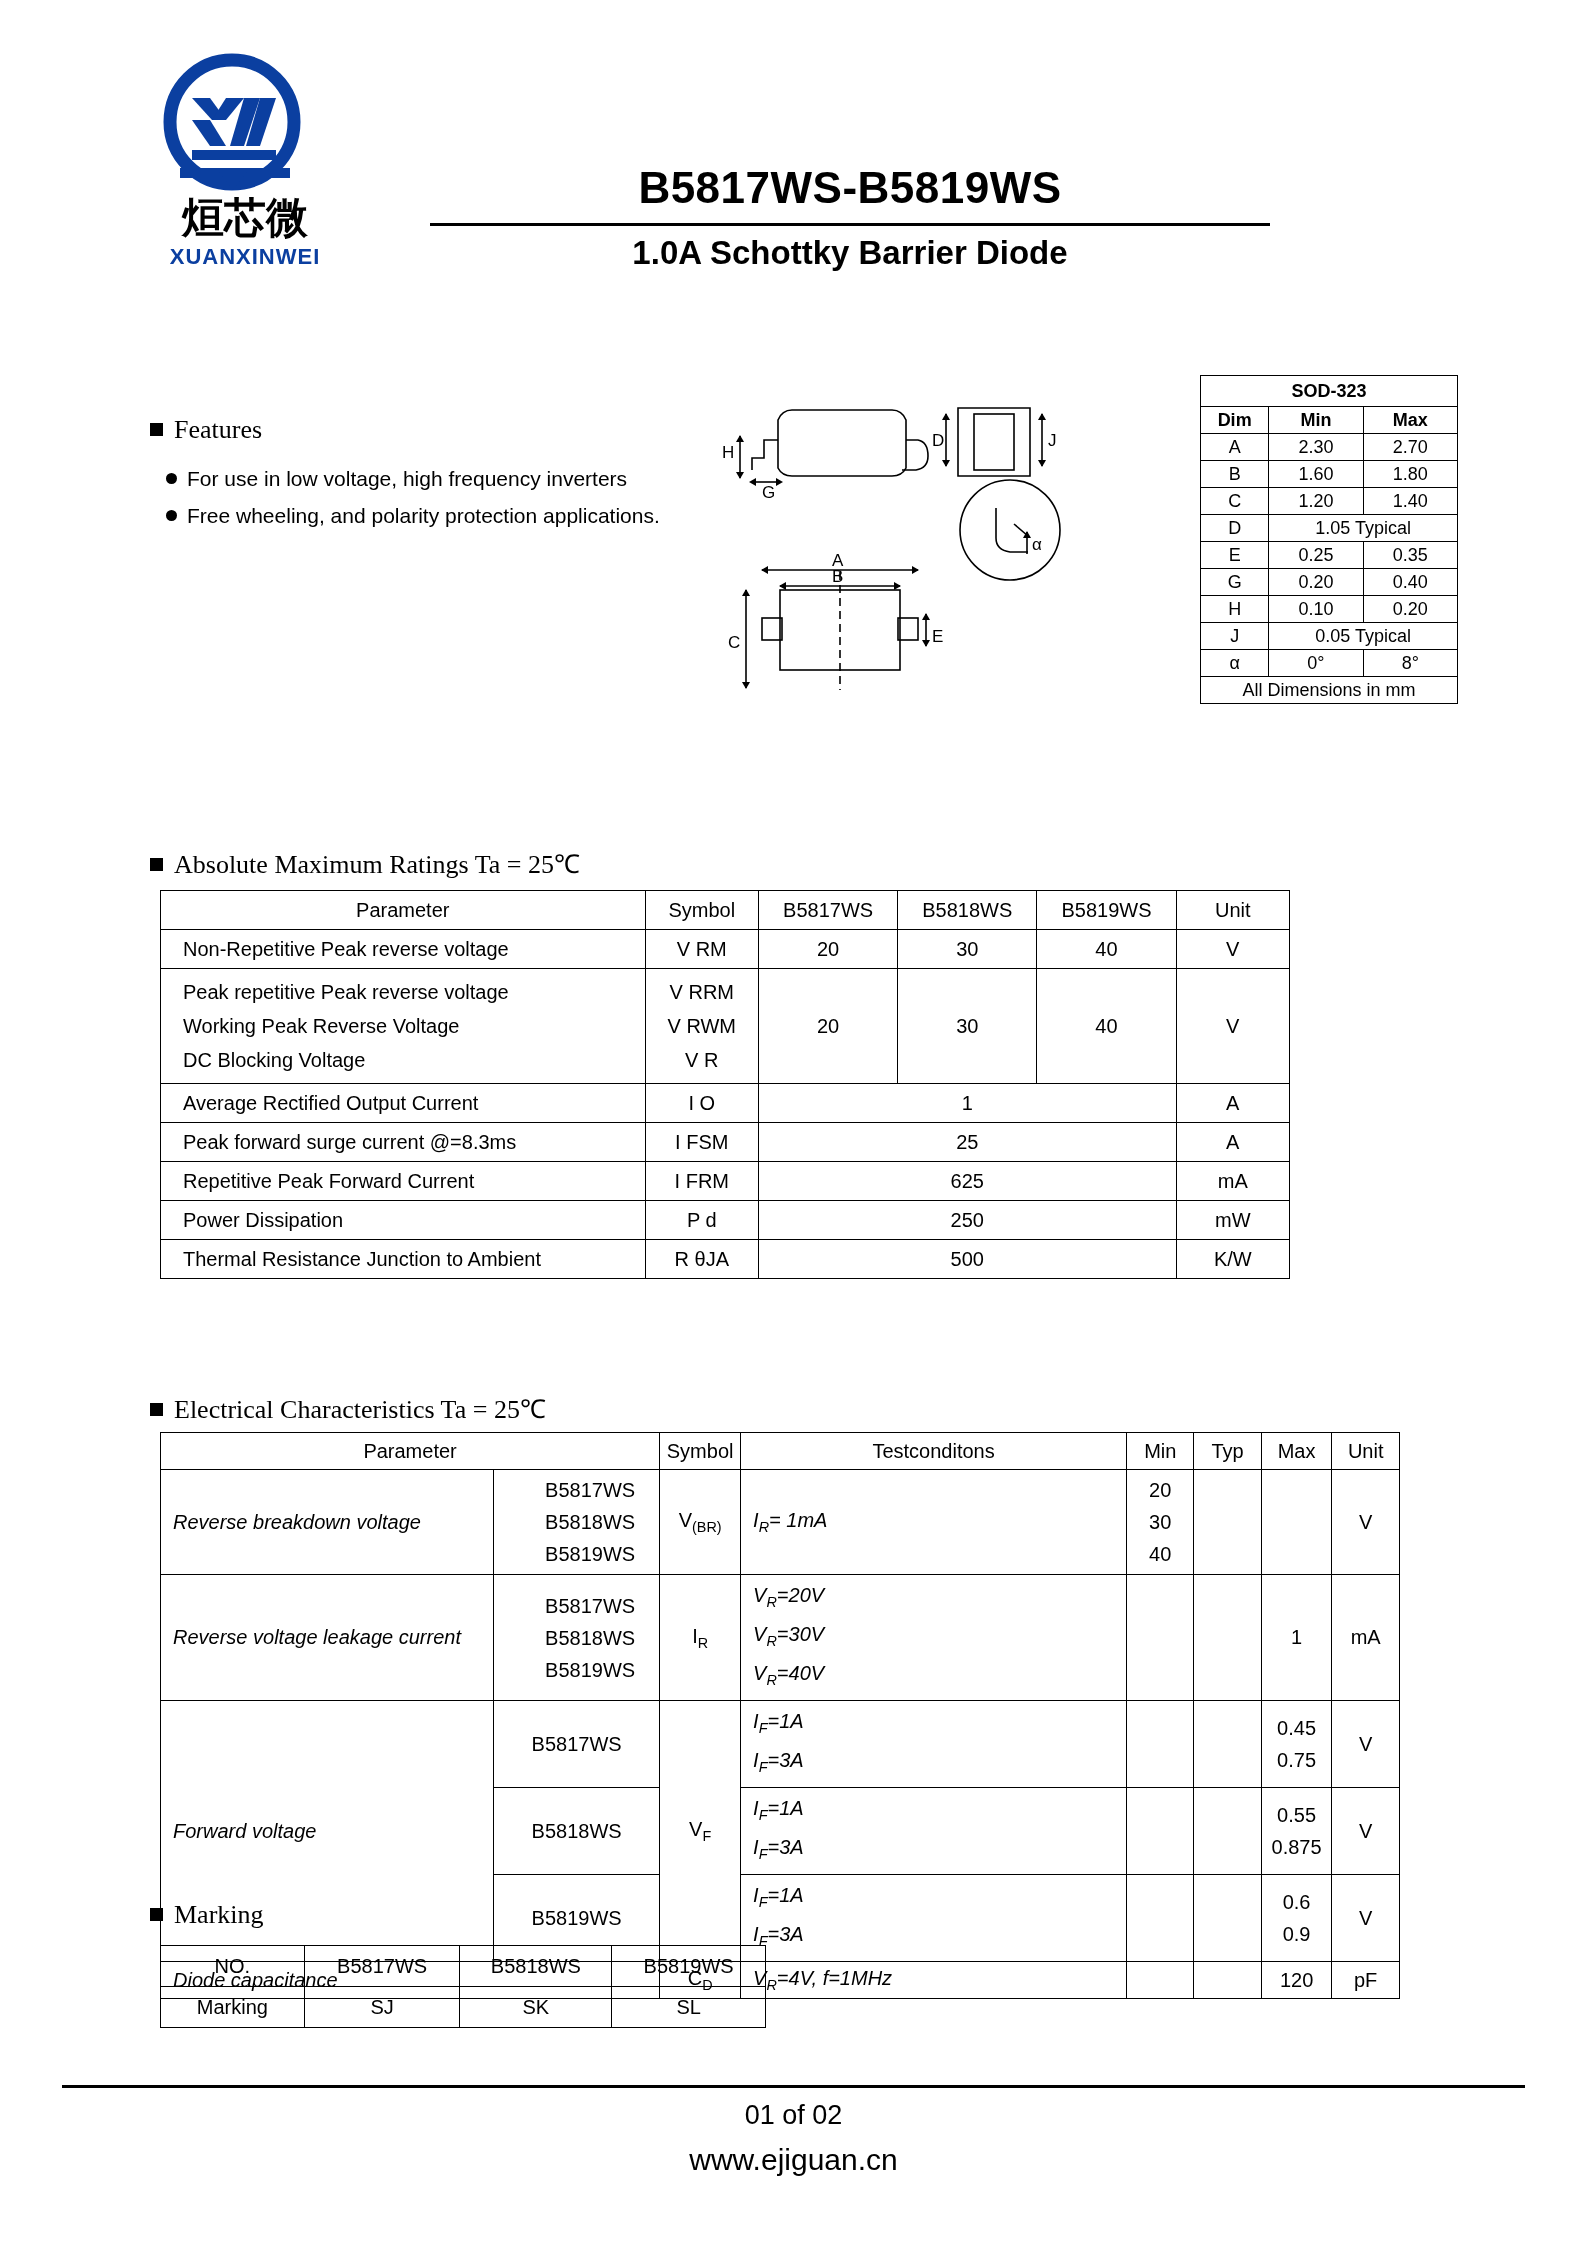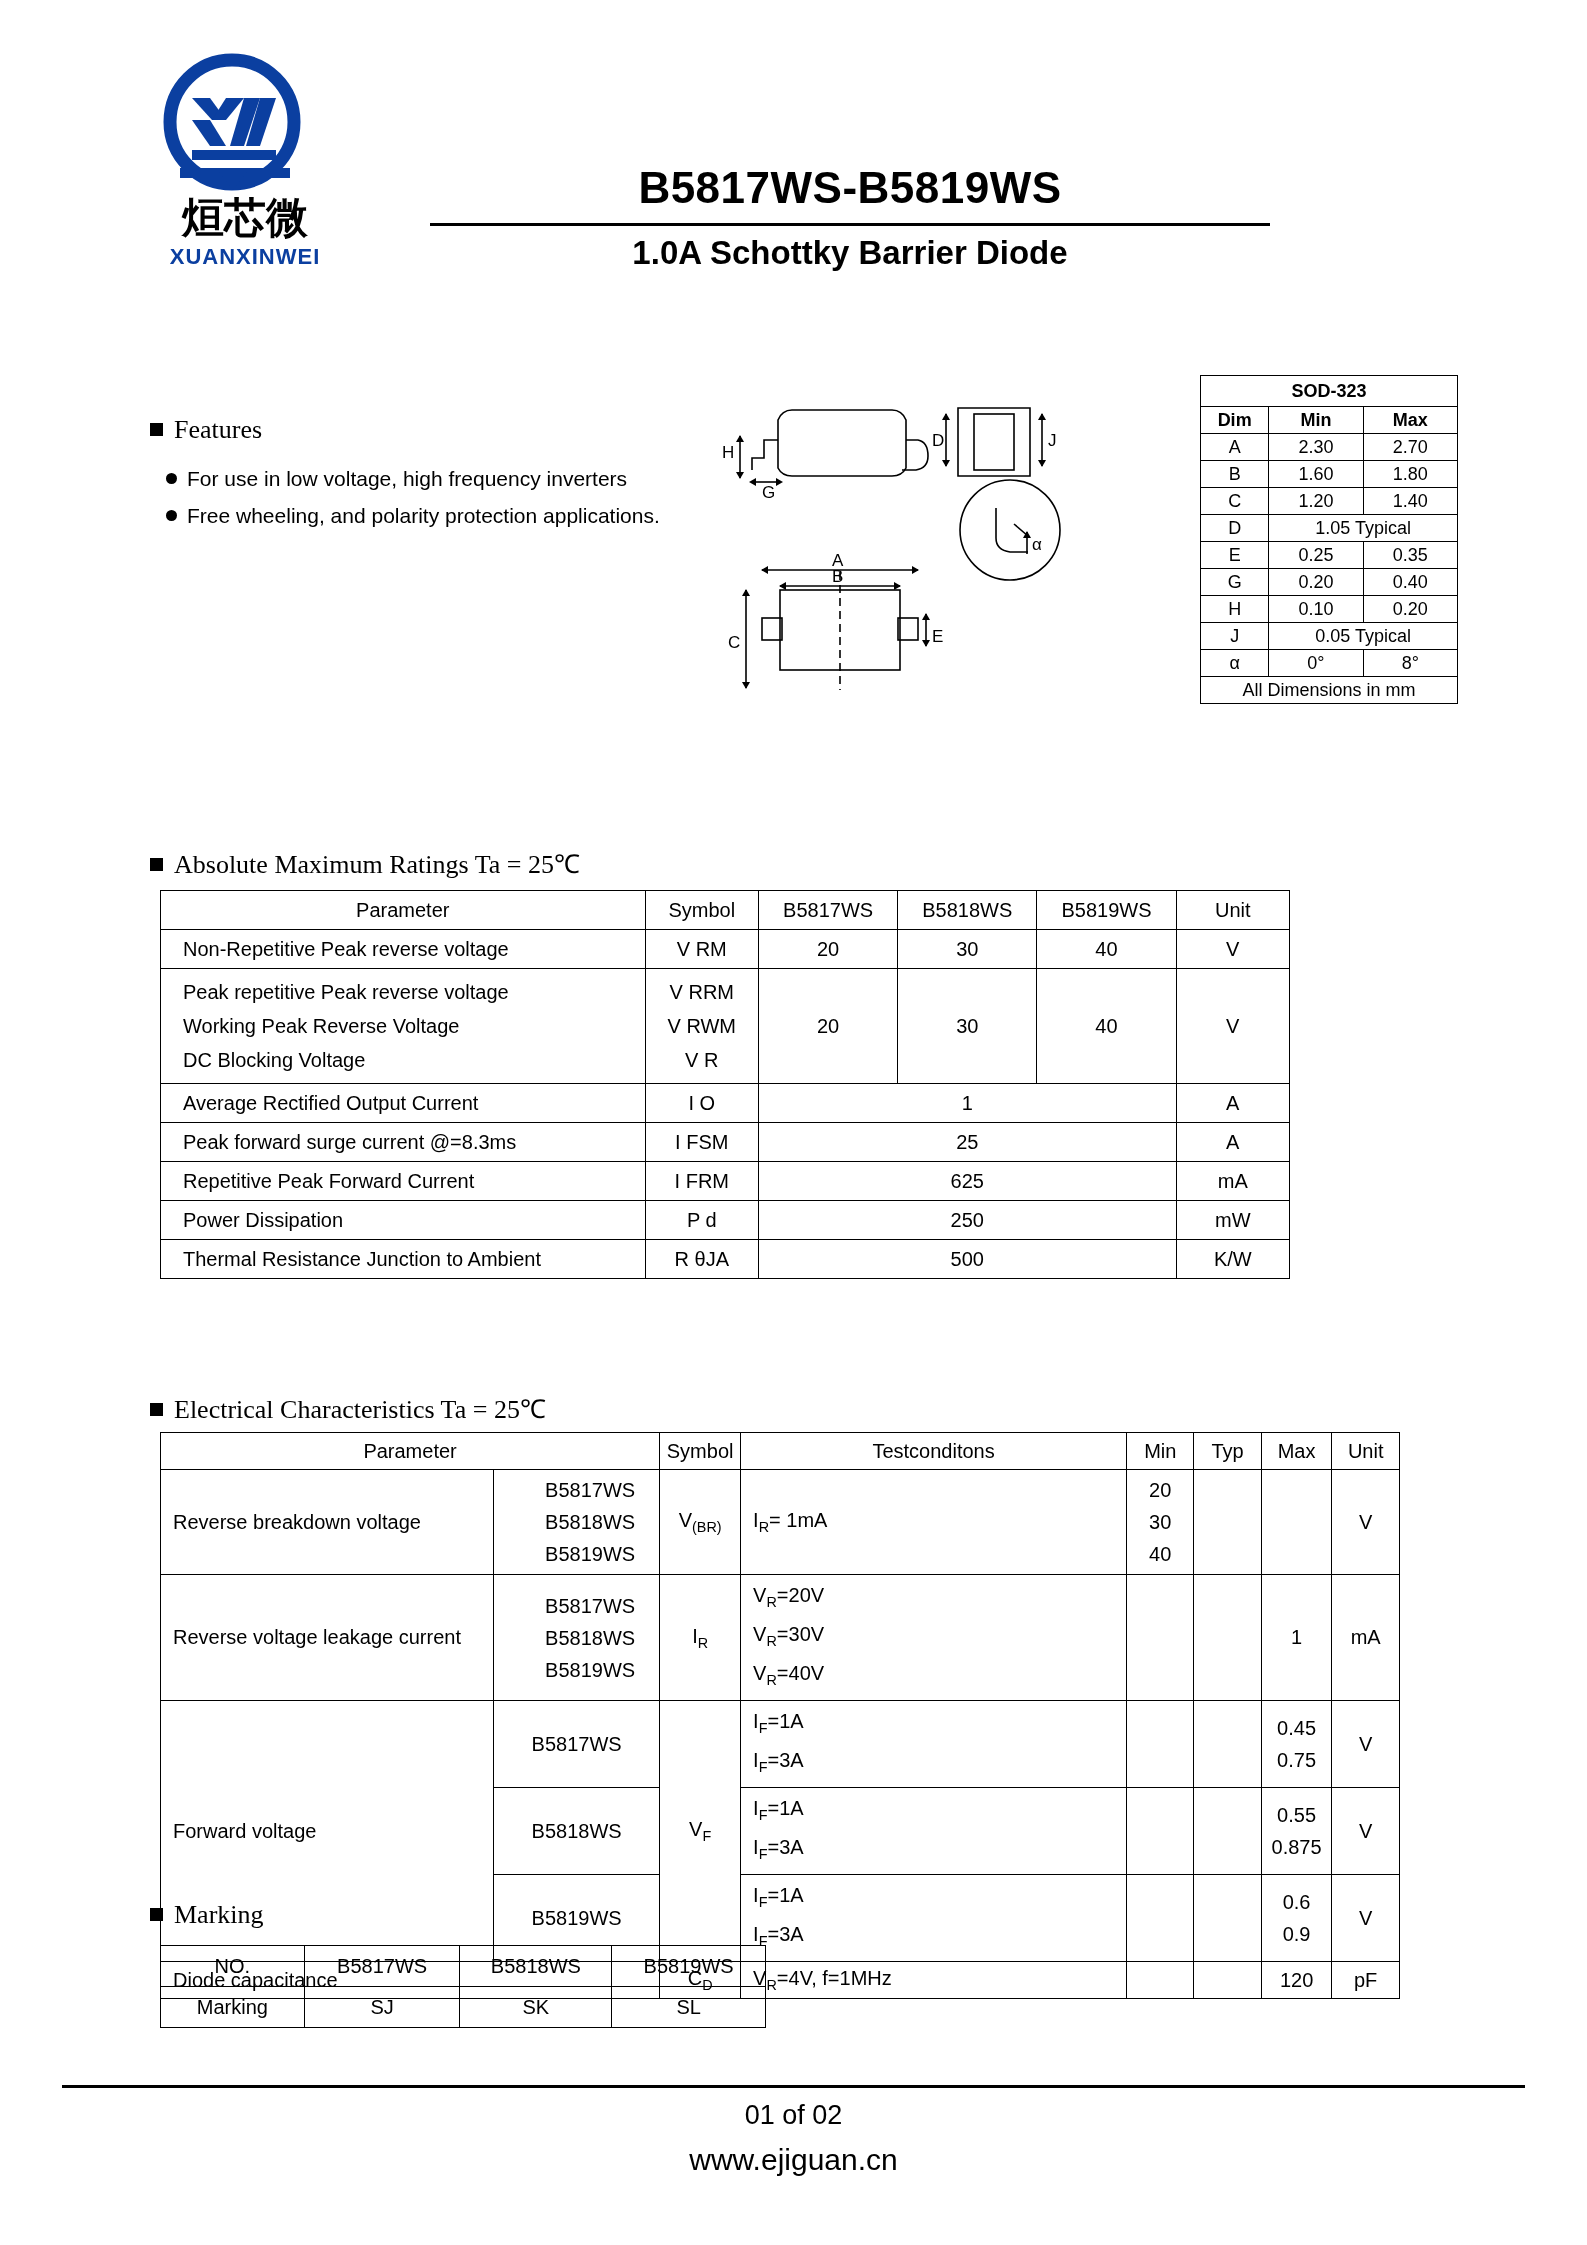--- a/index.html
+++ b/index.html
@@ -44,21 +44,21 @@
 
   
   .amr{position:absolute;left:160px;top:890px;width:1130px;}
   .amr td{height:38px;font-size:20px;}
   .amr td.l{text-align:left;padding-left:22px;}
   .amr .p3{padding:6px 0;}
 
   
   .ec{position:absolute;left:160px;top:1432px;width:1240px;}
   .ec td{font-size:20px;height:36px;}
-  .ec td.l{text-align:left;padding-left:12px;}
+  .ec td.l{text-align:left;padding-left:12px;font-style:italic;}
   .ec td.sub{text-align:right;padding-right:24px;}
   .ec .multi{line-height:32px;padding:4px 0;}
 
   
   .mark{position:absolute;left:160px;top:1945px;width:606px;}
   .mark td{height:40px;font-size:20px;}
 
   
   .footer-rule{position:absolute;left:62px;top:2085px;width:1463px;height:3px;background:#000;}
   .footer{position:absolute;left:0;top:2100px;width:1587px;text-align:center;}

